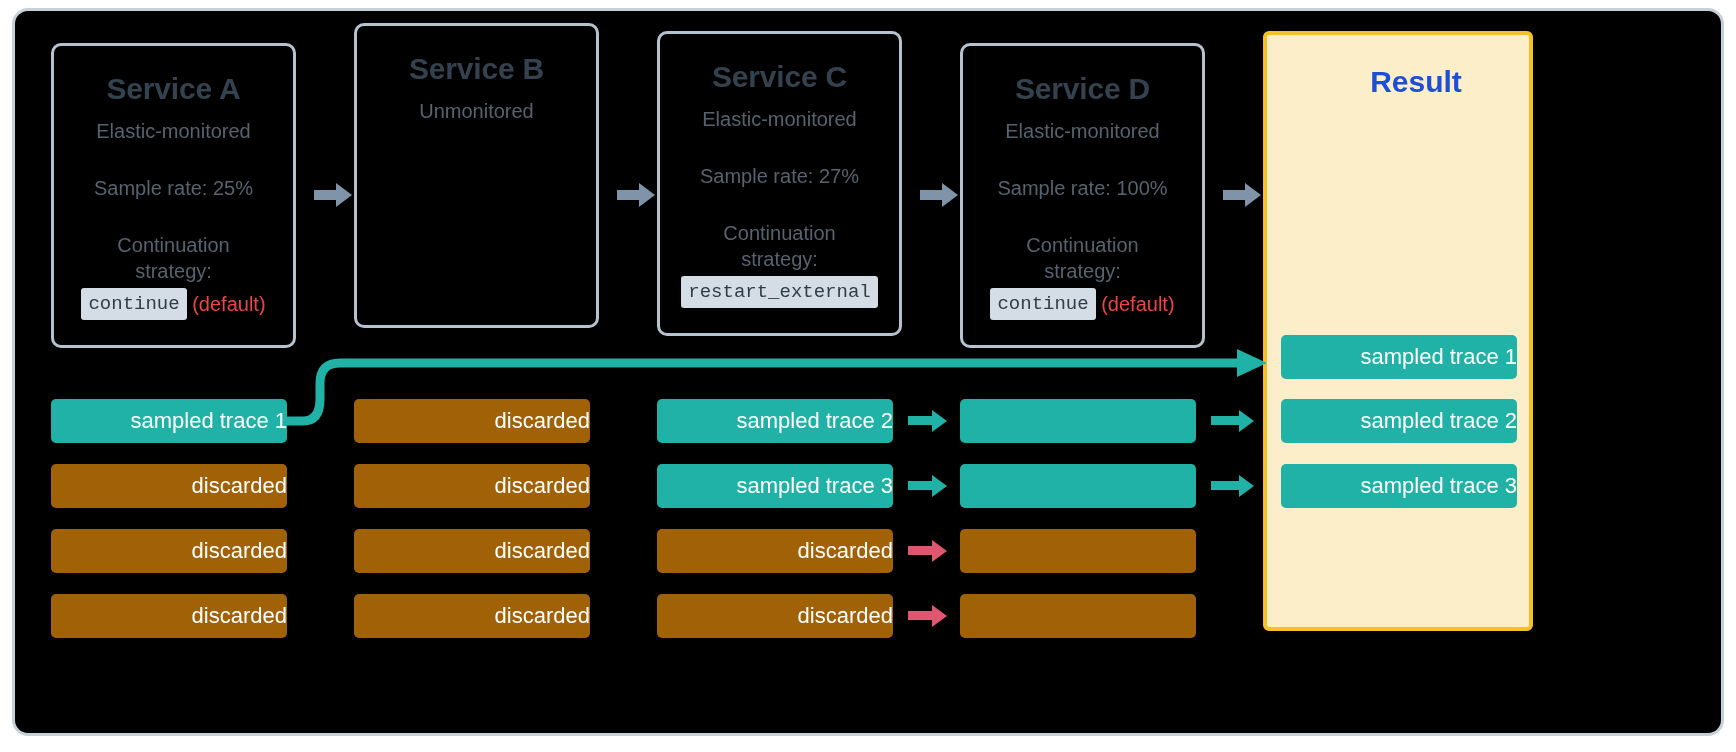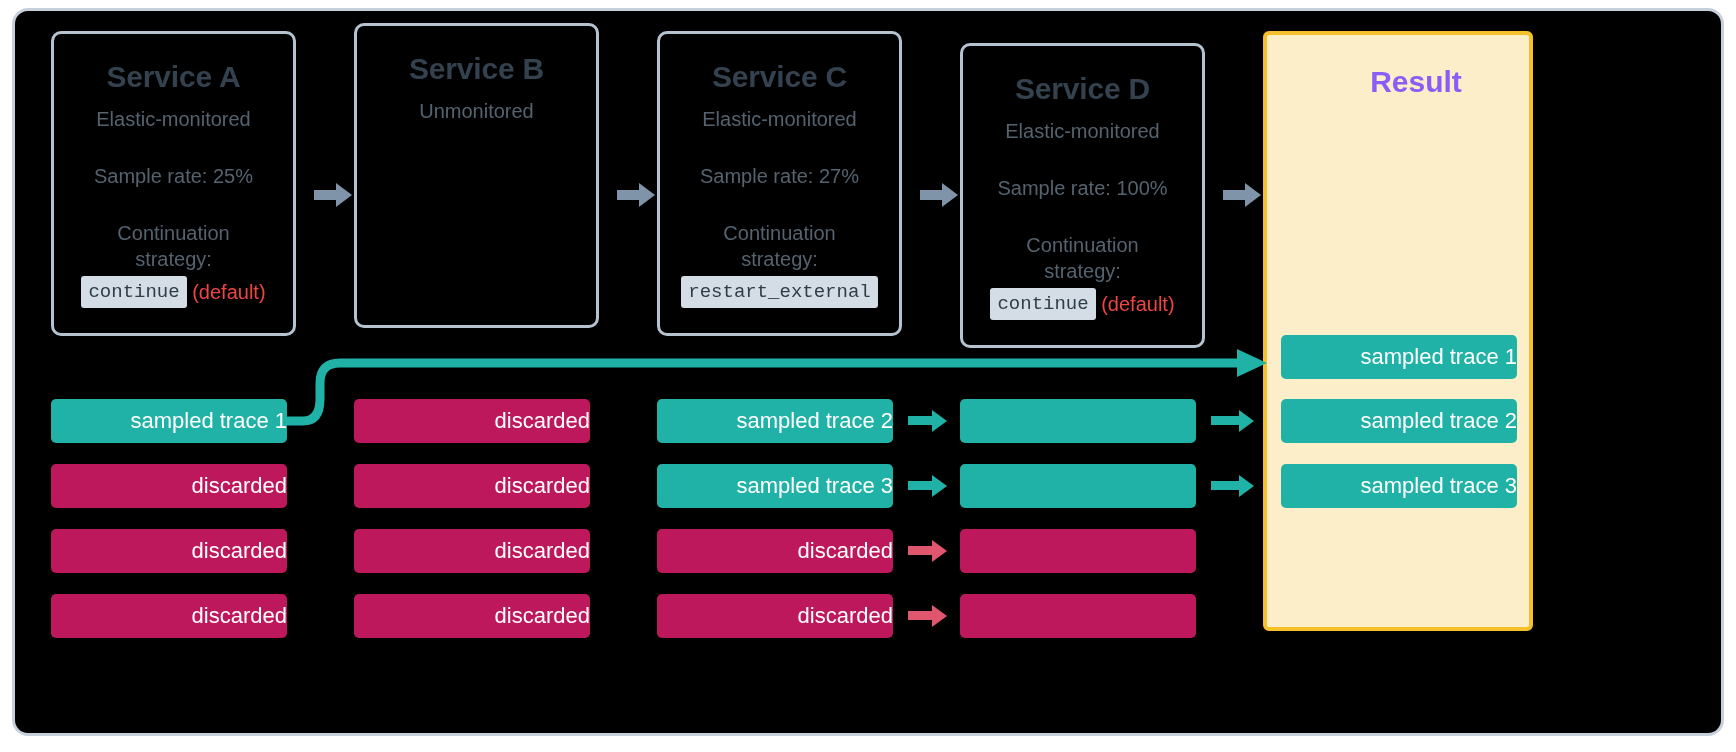--- a/index.html
+++ b/index.html
@@ -90,21 +90,21 @@
     position:absolute;
     border-radius:5px;
     box-sizing:border-box;
     color:#ffffff;
     font-size:22px;
     line-height:44px;
     text-align:right;
     white-space:nowrap;
   }
   .pill.sampled{background:#20b2a6;}
-  .pill.discarded{background:#be185d;padding-left:16px;}
+  .pill.discarded{background:#a16207;padding-left:16px;}
 
   
   .carrow{position:absolute;height:22px;}
   .carrow .shaft{position:absolute;left:0;top:6px;height:9px;}
   .carrow .head{
     position:absolute;top:0;width:0;height:0;
     border-top:11px solid transparent;
     border-bottom:11px solid transparent;
   }
   .carrow.teal .shaft{background:#20b2a6;}
@@ -114,37 +114,37 @@
 
   
   #result-panel{
     position:absolute;
     background:#fbeec9;
     border:4px solid #f5c game;
     box-sizing:border-box;
     border-radius:6px;
   }
   .result-title{
-    color:#8b5cf6;
+    color:#1d4ed8;
     font-size:30px;
     font-weight:bold;
     text-align:center;
     margin-top:30px;
     padding-left:36px;
   }
 
   
   #longline{position:absolute;}
 </style>
 </head>
 <body>
 
 <div id="canvas">
 
-  <div class="card" style="left:36px;top:20px;width:245px;height:305px;">
+  <div class="card" style="left:36px;top:32px;width:245px;height:305px;">
     <div class="card-title">Service A</div>
     <div class="card-sub">Elastic-monitored</div>
     <div class="card-rate">Sample rate: 25%</div>
     <div class="card-strategy">
       <div>Continuation</div>
       <div>strategy:</div>
       <div class="strategy-line">
         <code class="badge">continue</code>
         <span class="default-note">(default)</span>
       </div>

